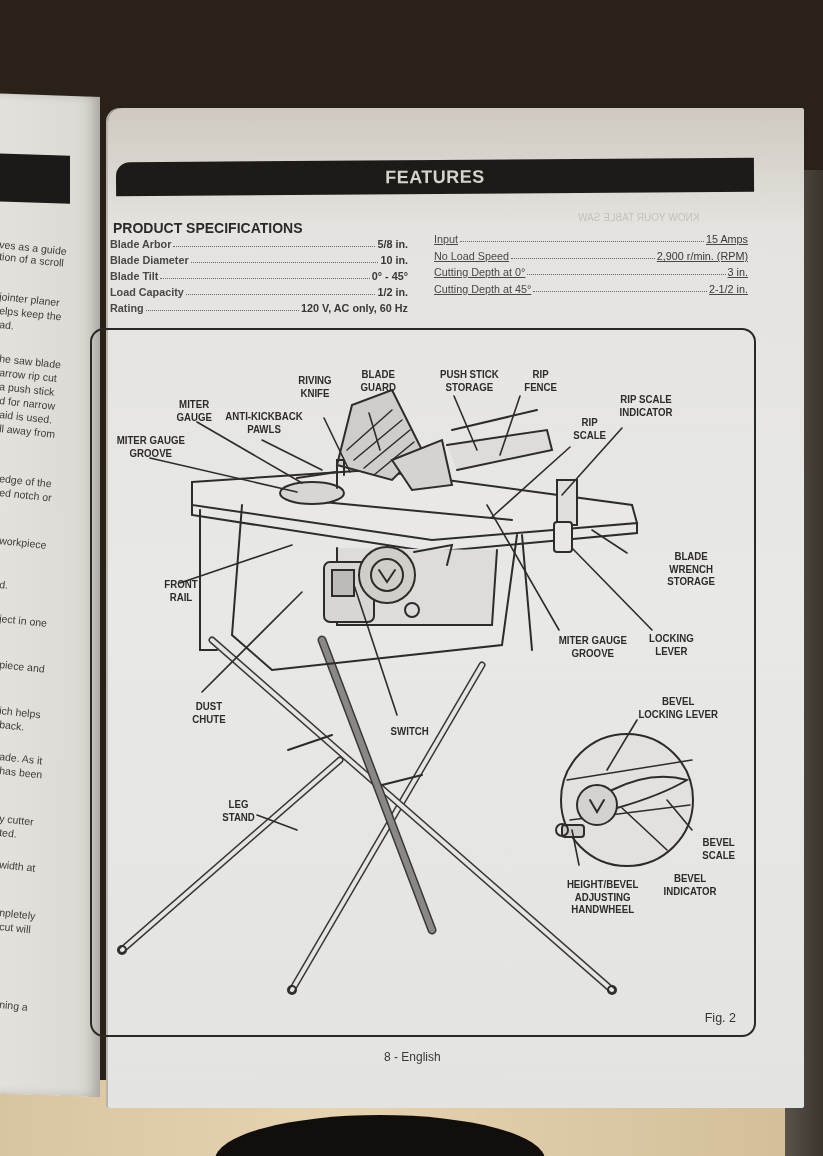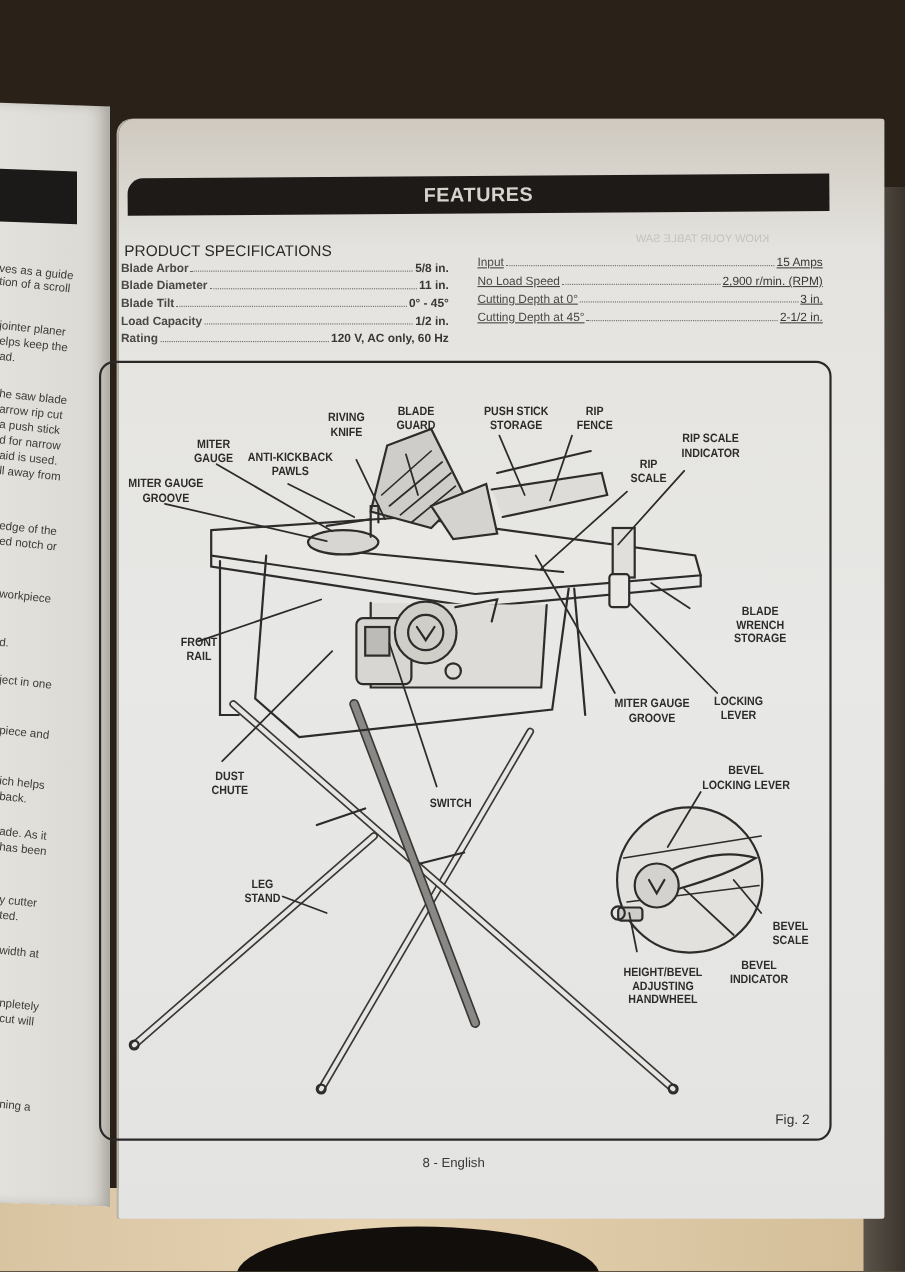--- a/index.html
+++ b/index.html
@@ -43,21 +43,21 @@
     margin-left:16px;
   }
   .page-header {
     position:absolute; left:8px; top:52px; width:638px; height:34px;
     background:#1d1a18; border-radius:14px 0 0 0;
     display:flex; align-items:center; justify-content:center;
     transform:rotate(-0.4deg);
   }
   .page-header span { color:#d6d2cc; font-weight:bold; font-size:18px; letter-spacing:.5px; }
   .spec-title {
-    position:absolute; left:5px; top:112px; font-weight:normal; font-size:14px; color:#2b2a28;
+    position:absolute; left:5px; top:112px; font-weight:bold; font-size:14px; color:#2b2a28;
   }
   .spec-row {
     position:absolute; font-size:10.8px; color:#4a4845; display:flex; white-space:nowrap;
   }
   .spec-row .lbl { flex:none; }
   .spec-row .dots { flex:1; border-bottom:1px dotted #6a6864; margin:0 2px 3px 2px; }
   .spec-row .val { flex:none; color:#3a3835; }
   .left-specs .spec-row { left:2px; width:298px;font-weight:bold; }
   .right-specs .spec-row { left:326px; width:314px;text-decoration:underline; }
   .figure-box {
@@ -127,21 +127,21 @@
 
   <div class="left-specs">
     <div class="spec-row" style="top:130px">
         <span class="lbl">Blade Arbor</span>
         <span class="dots"></span>
         <span class="val">5/8 in.</span>
       </div>
     <div class="spec-row" style="top:146px">
         <span class="lbl">Blade Diameter</span>
         <span class="dots"></span>
-        <span class="val">11 in.</span>
+        <span class="val">10 in.</span>
       </div>
     <div class="spec-row" style="top:162px">
         <span class="lbl">Blade Tilt</span>
         <span class="dots"></span>
         <span class="val">0° - 45°</span>
       </div>
     <div class="spec-row" style="top:178px">
         <span class="lbl">Load Capacity</span>
         <span class="dots"></span>
         <span class="val">1/2 in.</span>

